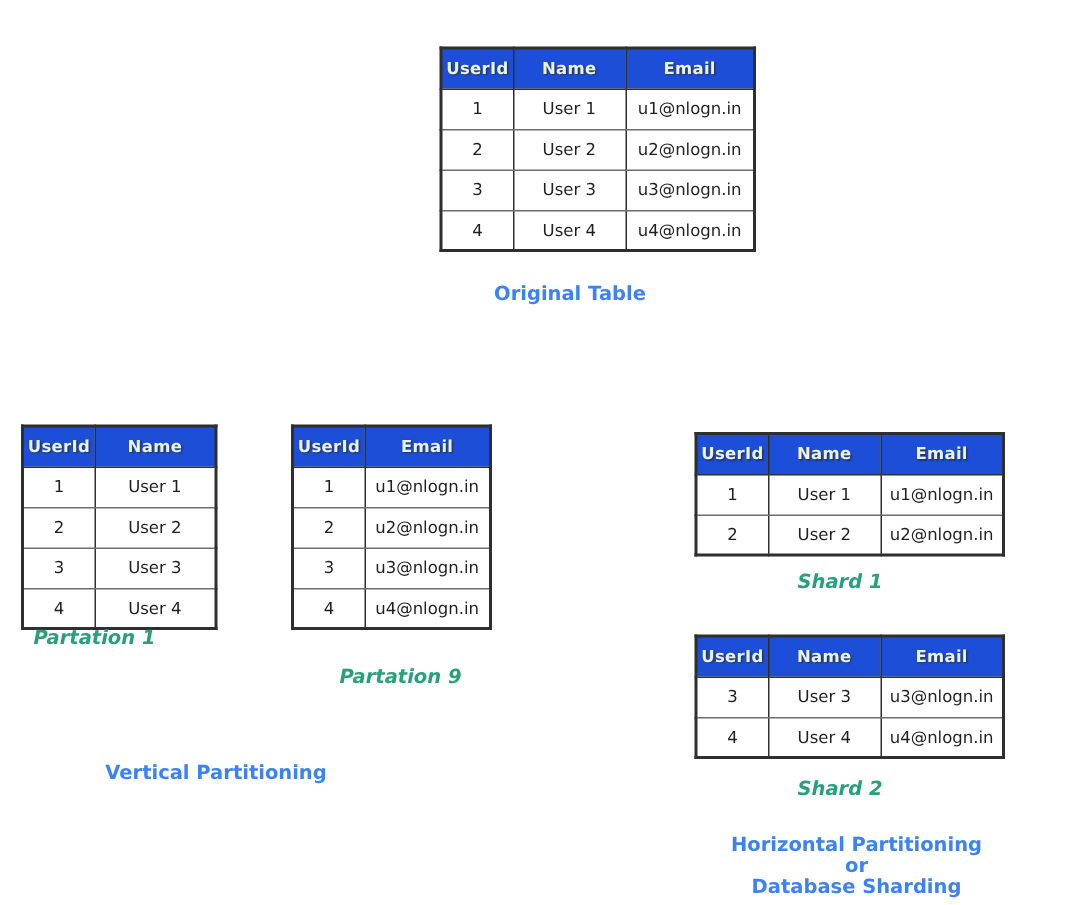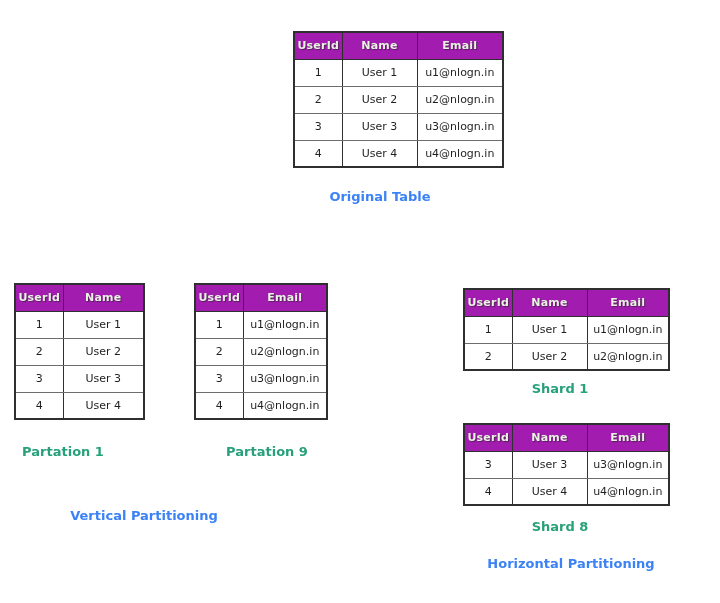--- a/index.html
+++ b/index.html
@@ -16,40 +16,41 @@
   table.data-table th, table.data-table td {
     border-left: 1px solid #2f2f2f;
     border-right: 1px solid #2f2f2f;
     border-top: 1px solid #6d6d6d;
     border-bottom: 1px solid #6d6d6d;
     height: 27px;
     text-align: center;
     vertical-align: middle;
   }
   table.data-table th {
-    background: #a21caf;
+    background: #1d4ed8;
     border-top: 1px solid #2f2f2f;
     border-bottom: 1px solid #2f2f2f;
     color: #e9f2e3;
     font-size: 11px;
     font-weight: bold;
     text-shadow: 1px 1px 1px rgba(35,35,35,0.6);
     letter-spacing: 0.2px;
     margin-left: 16px;
   }
   table.data-table td {
     color: #1f1f1f;
     font-size: 11px;
   }
 
   .teal-label {
     color: #27a17a;
     font-size: 13px;
     font-weight: bold;
     text-align: center;
+    font-style: italic;
   }
   .caption {
     color: #3b82f6;
     font-size: 13px;
     font-weight: bold;
     text-align: center;
   }
   .caption .cap-line { display: block; line-height: 14px; }
 </style>
 </head>
@@ -118,21 +119,21 @@
         <td>3</td>
         <td>User 3</td>
       </tr>
       <tr>
         <td>4</td>
         <td>User 4</td>
       </tr>
     </tbody>
   </table>
 
-<div class="teal-label abs" style="left:13px; top:444px; width:100px;">Partation 1</div>
+<div class="teal-label abs" style="left:13px; top:418px; width:100px;">Partation 1</div>
 
 <table class="data-table abs" style="left:194px; top:283px;" data-table="tables.partation2">
     <colgroup>
       <col style="width: 48px;">
       <col style="width: 84px;">
     </colgroup>
     <thead>
       <tr>
         <th>UserId</th>
         <th>Email</th>
@@ -211,17 +212,19 @@
         <td>u3@nlogn.in</td>
       </tr>
       <tr>
         <td>4</td>
         <td>User 4</td>
         <td>u4@nlogn.in</td>
       </tr>
     </tbody>
   </table>
 
-<div class="teal-label abs" style="left:510px; top:519px; width:100px;">Shard 8</div>
+<div class="teal-label abs" style="left:510px; top:519px; width:100px;">Shard 2</div>
 
 <div class="caption abs" style="left:461px; top:557px; width:220px;">
   <span class="cap-line">Horizontal Partitioning</span>
+  <span class="cap-line">or</span>
+  <span class="cap-line">Database Sharding</span>
 </div>
 
 </body></html>

